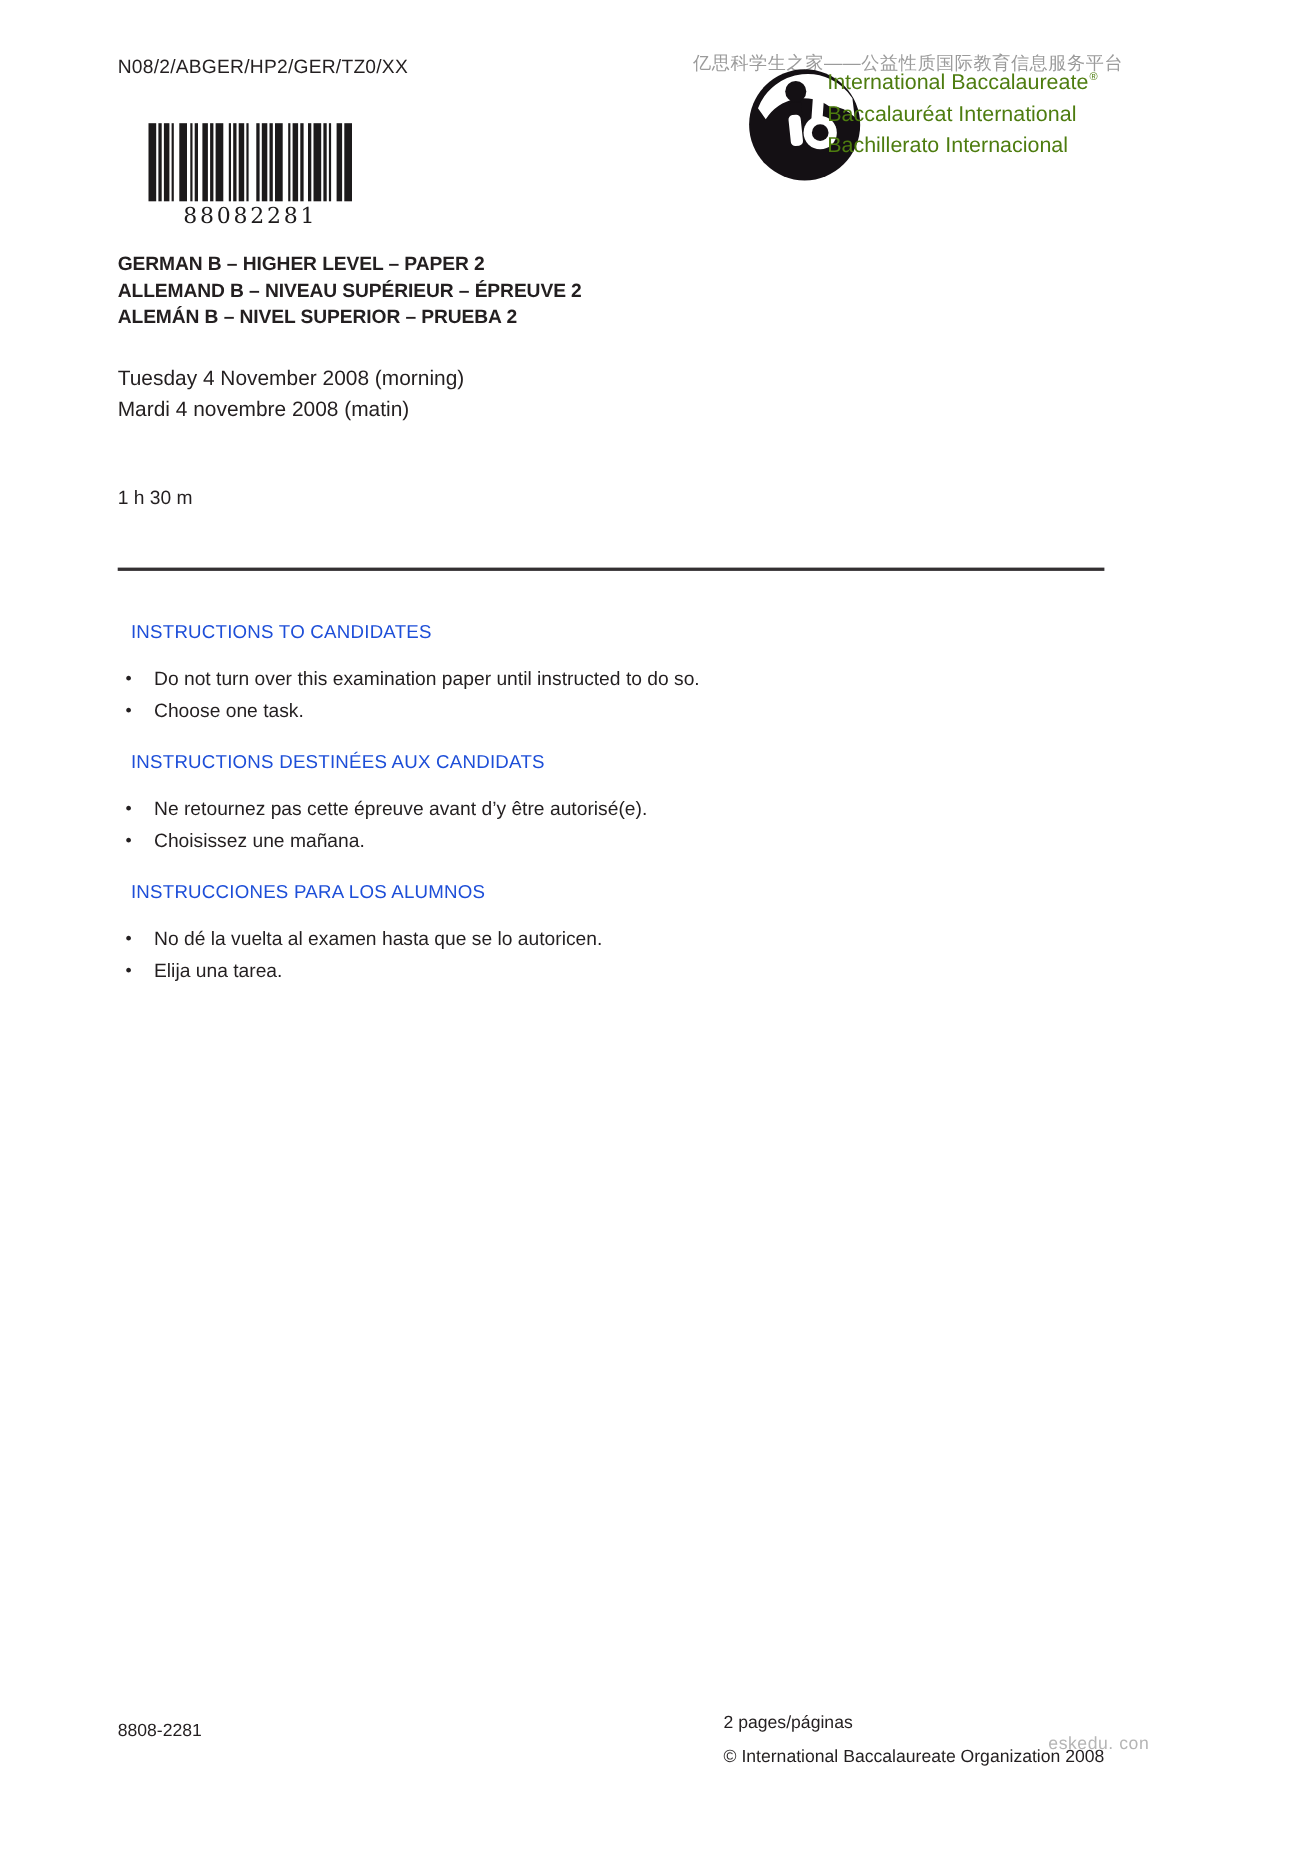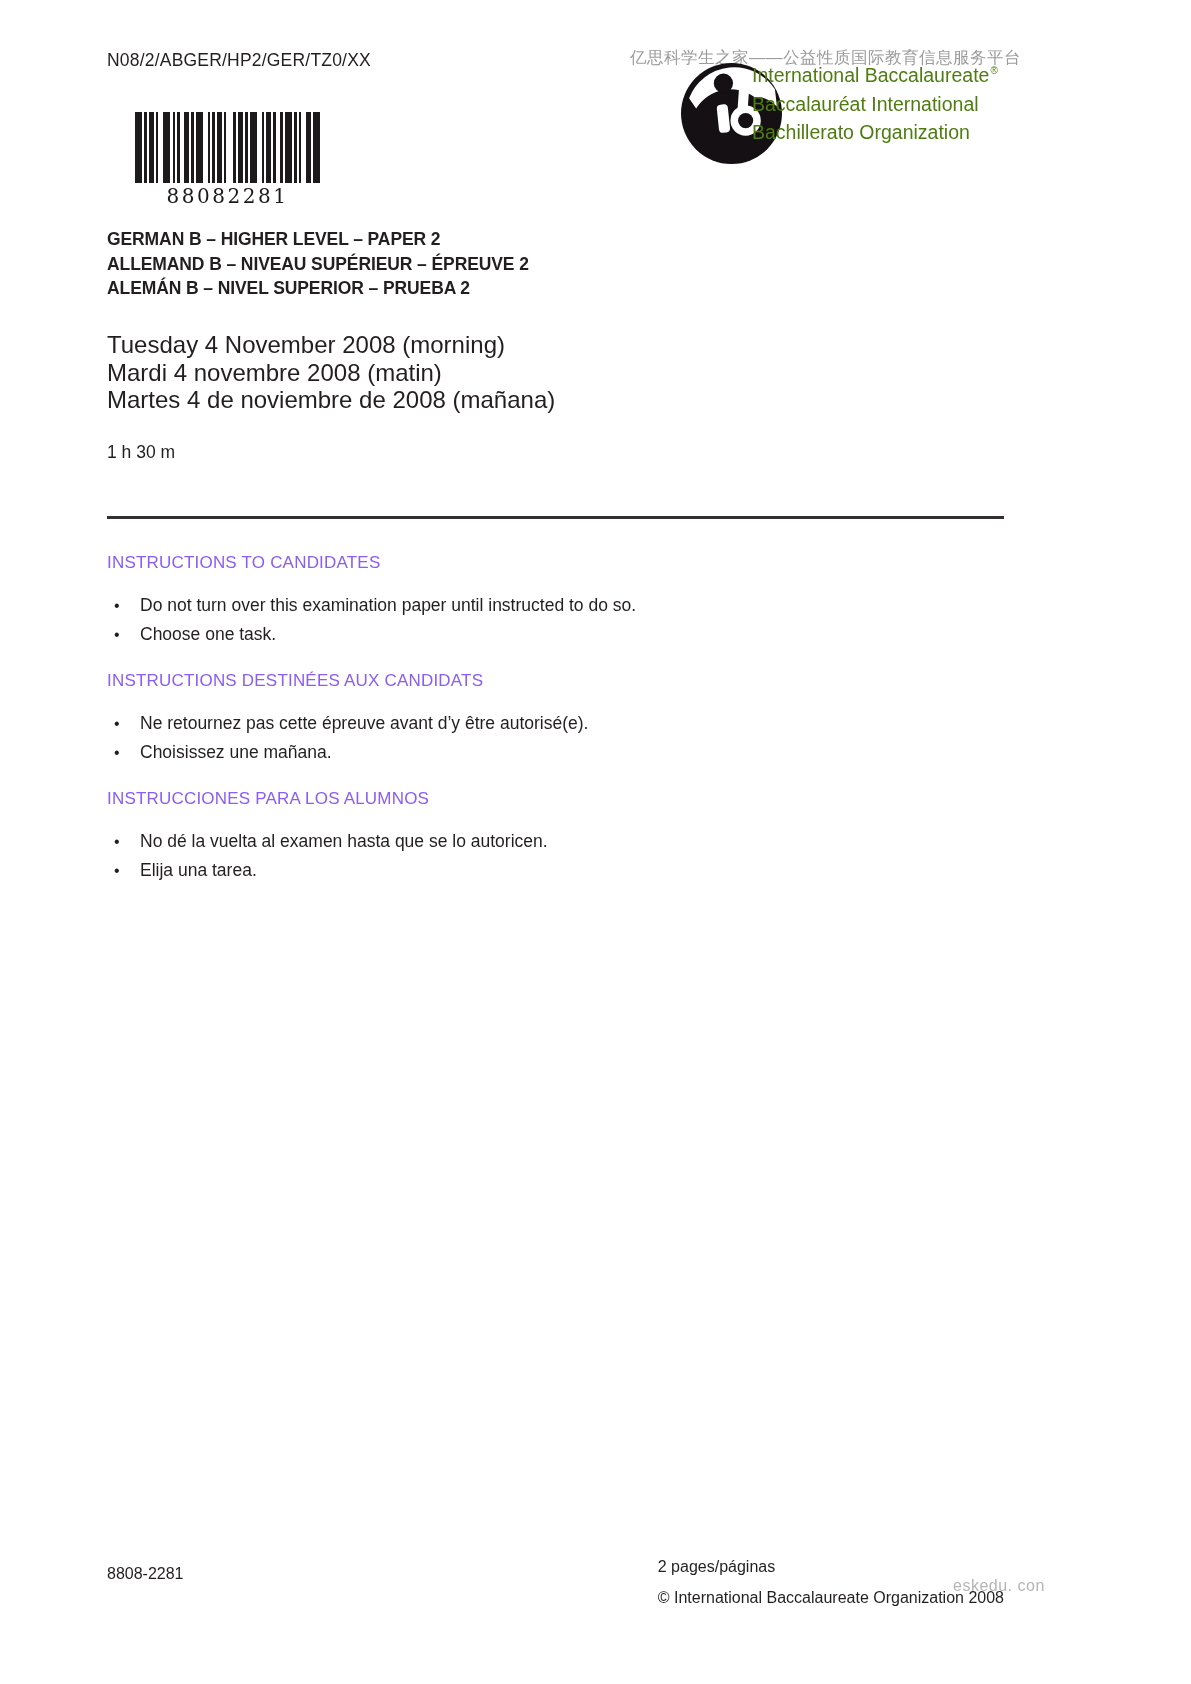--- a/index.html
+++ b/index.html
@@ -25,27 +25,27 @@
     font-size:20px;letter-spacing:2.5px;margin-top:1px;color:#1c1a1b;
   }
   
   .cn-watermark{left:630px;top:47px;font-size:16.5px;color:#9b9b9b;white-space:nowrap;letter-spacing:0.5px;}
   
   .ib-logo{left:680px;top:62px;width:103px;height:103px;}
   .ib-lines{left:752px;top:57px;font-size:19.5px;line-height:28.5px;color:#4d7c0f;white-space:nowrap;}
   .ib-lines .reg{font-size:10px;vertical-align:8px;margin-left:1px;}
   
   .title-block{left:107px;top:227px;font-weight:bold;font-size:17.5px;line-height:24.5px;letter-spacing:-0.1px;}
-  .date-block{left:107px;top:331px;font-size:24px;line-height:27.5px;}
+  .date-block{left:107px;top:331px;font-size:19px;line-height:27.5px;}
   .duration{left:107px;top:442px;font-size:17.5px;}
   .rule{left:107px;top:516px;width:897px;height:3px;background:#343032;}
   
   .sections{left:107px;top:553px;width:897px;}
   .section{margin:0 0 22px 0;}
-  .section-heading{font-size:17px;font-weight:400;margin:0;height:22px;letter-spacing:0.2px;color:#8b5cf6;}
+  .section-heading{font-size:17px;font-weight:400;margin:12px;height:22px;letter-spacing:0.2px;color:#1d4ed8;}
   .bullets{margin-top:16px;}
   .bullet{display:flex;line-height:29px;font-size:17.5px;}
   .bullet .dot{width:33px;padding-left:7px;box-sizing:border-box;font-size:16px;}
   
   .footer-ref{left:107px;top:1565px;font-size:16px;}
   .footer-right{right:187px;top:1559px;font-size:16px;line-height:16px;}
   .footer-pages{display:block;}
   .footer-copy{display:block;margin-top:15px;}
   .footer-watermark{left:953px;top:1577px;font-size:16px;color:#b5b5b5;letter-spacing:0.5px;}
 </style>
@@ -124,33 +124,32 @@
     <rect x="37.5" y="31" width="11" height="14" fill="#141014" transform="rotate(-6 43 38)"></rect>
     <rect x="37.5" y="42" width="11" height="28" rx="4" fill="#ffffff" transform="rotate(-6 43 56)"></rect>
     <rect x="57" y="24" width="10" height="46" rx="3" fill="#ffffff" transform="rotate(4 62 47)"></rect>
     <circle cx="65" cy="58" r="15" fill="#ffffff"></circle>
     <circle cx="65" cy="58" r="7.5" fill="#141014"></circle>
   </svg>
 
   <div class="abs ib-lines">
     <div><span>International Baccalaureate</span><span class="reg">®</span></div>
     <div>Baccalauréat International</div>
-    <div>Bachillerato Organization</div>
+    <div>Bachillerato Internacional</div>
   </div>
 
   <div class="abs title-block">
     <div>GERMAN B – HIGHER LEVEL – PAPER 2</div>
     <div>ALLEMAND B – NIVEAU SUPÉRIEUR – ÉPREUVE 2</div>
     <div>ALEMÁN B – NIVEL SUPERIOR – PRUEBA 2</div>
   </div>
 
   <div class="abs date-block">
     <div>Tuesday 4 November 2008 (morning)</div>
     <div>Mardi 4 novembre 2008 (matin)</div>
-    <div>Martes 4 de noviembre de 2008 (mañana)</div>
   </div>
 
   <div class="abs duration">1 h 30 m</div>
 
   <div class="abs rule"></div>
 
   <div class="abs sections">
 
     <div class="section">
       <h2 class="section-heading">INSTRUCTIONS TO CANDIDATES</h2>

